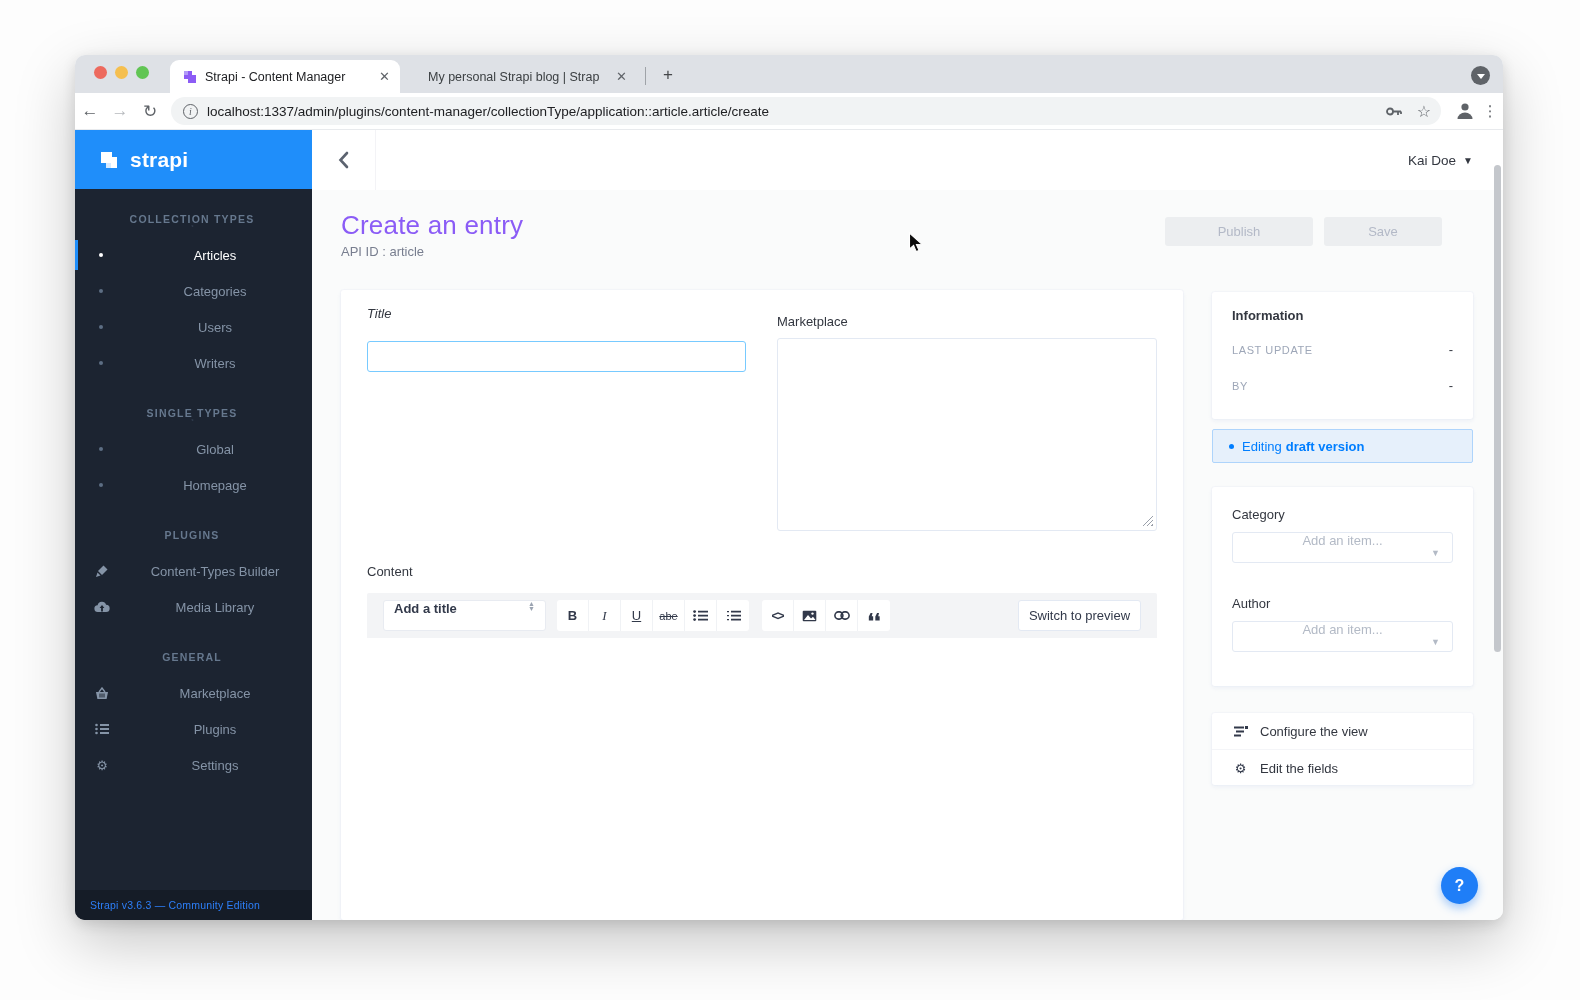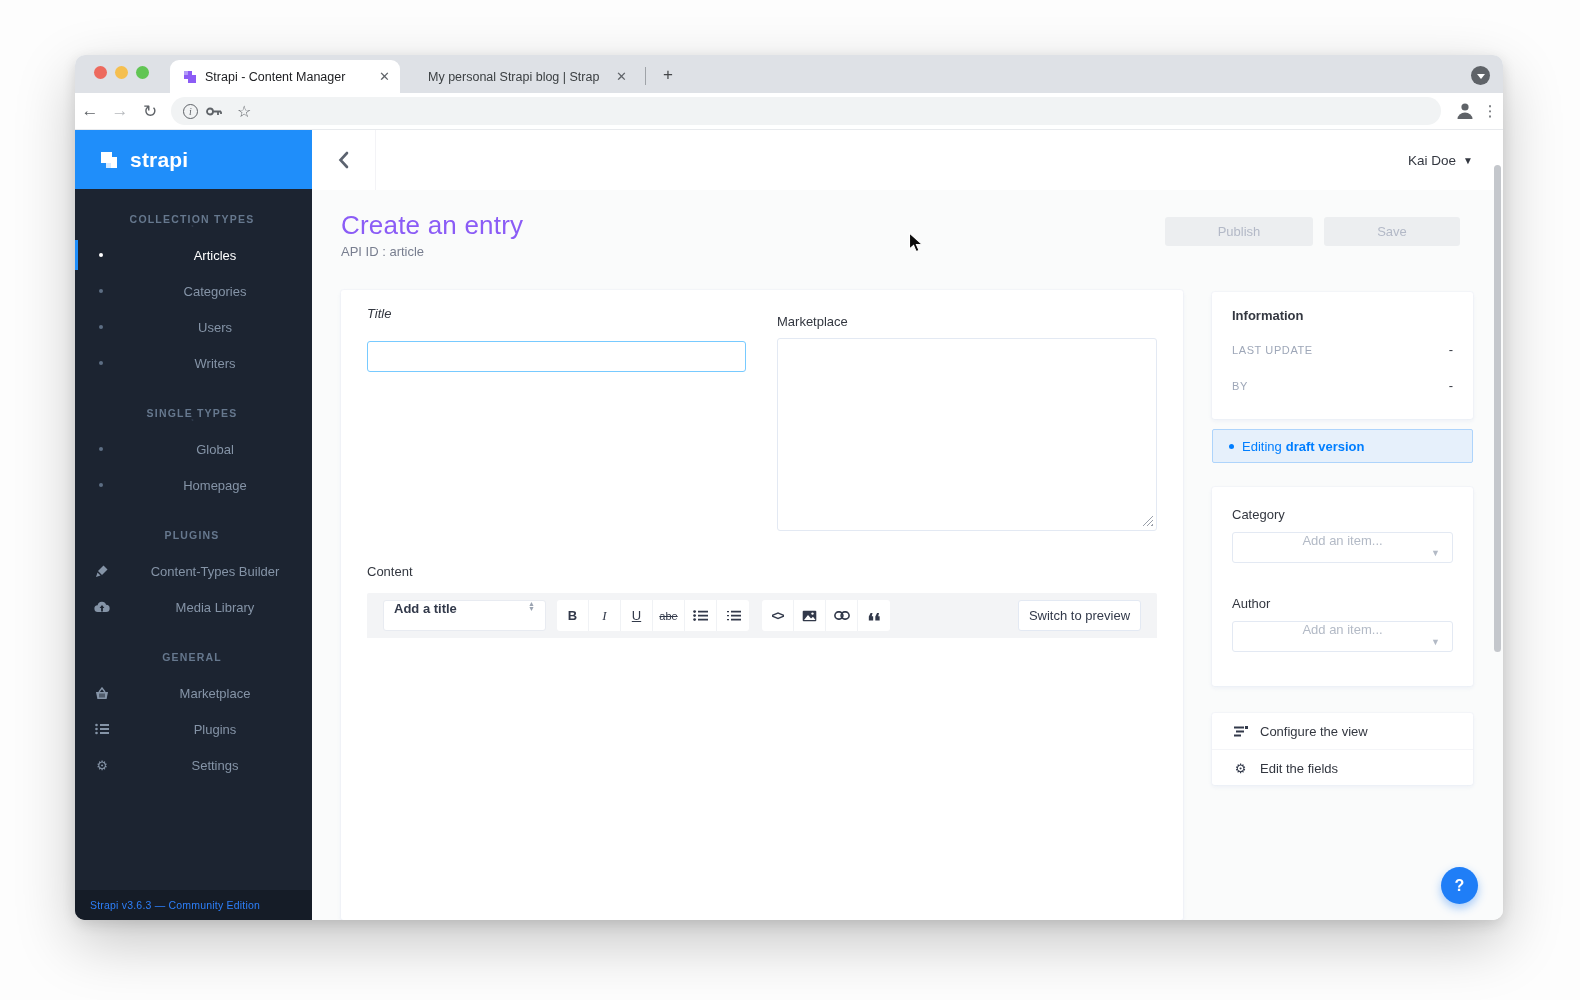--- a/index.html
+++ b/index.html
@@ -64,21 +64,21 @@
   .back-box { position:absolute; left:0; top:0; width:64px; height:60px; border-right:1px solid #f3f3f6; display:flex; align-items:center; justify-content:center; }
   .user-box { position:absolute; right:30px; top:0; height:60px; display:flex; align-items:center; gap:7px; font-size:13.5px; font-weight:500; color:#333740; }
   .user-box .caret { font-size:10px; color:#333740; }
 
   
   .page-title { position:absolute; left:266px; top:155px; }
   .page-title h1 { font-size:26px; font-weight:400; color:#8b5cf6; letter-spacing:.2px; }
   .page-title .sub { margin-top:3px; font-size:13px; color:#787e8f; }
   .btn-dis { position:absolute; top:162px; height:29px; background:#eceef0; border:none; border-radius:3px; font-size:13px; color:#b3b9c7; font-family:inherit; }
   .btn-publish { left:1090px; width:148px; }
-  .btn-save { left:1249px; width:136px; }
+  .btn-save { left:1249px; width:118px; }
 
   
   .card { position:absolute; background:#fff; border-radius:3px; box-shadow:0 2px 4px rgba(227,233,243,.6), 0 0 0 1px rgba(240,243,248,.55); }
 
   
   .form-card { left:266px; top:235px; width:842px; height:630px; }
   .f-label { position:absolute; font-size:13px; font-weight:500; color:#333740; }
   .title-input { position:absolute; left:26px; top:51px; width:379px; height:31px; border:1px solid #78caff; border-radius:3px; font-family:inherit; font-size:13px; padding:0 10px; color:#333740; outline:none; }
   .desc-area { position:absolute; left:436px; top:48px; width:380px; height:193px; border:1px solid #e3e9f3; border-radius:3px; resize:none; outline:none; font-family:inherit; }
   .grip { position:absolute; left:801px; top:225px; width:11px; height:11px;
@@ -165,20 +165,21 @@
           <span class="tri"></span>
         </div>
   </div>
 
   <div class="toolbar">
     <span class="nav-ic">←</span>
     <span class="nav-ic disabled">→</span>
     <span class="nav-ic">↻</span>
     <div class="omnibox">
       <span class="omni-info">i</span>
+      <span class="omni-url">localhost:1337/admin/plugins/content-manager/collectionType/application::article.article/create</span>
       <span class="omni-right">
         <span>
           <svg width="17" height="11" viewBox="0 0 17 11">
                 <circle cx="4" cy="5.5" r="3" fill="none" stroke="#5f6368" stroke-width="1.8"></circle>
                 <path d="M7 5.5 H15 M12 5.5 V9 M15 5.5 V8" stroke="#5f6368" stroke-width="1.8" fill="none"></path>
               </svg>
         </span>
         <span class="star">☆</span>
       </span>
     </div>

